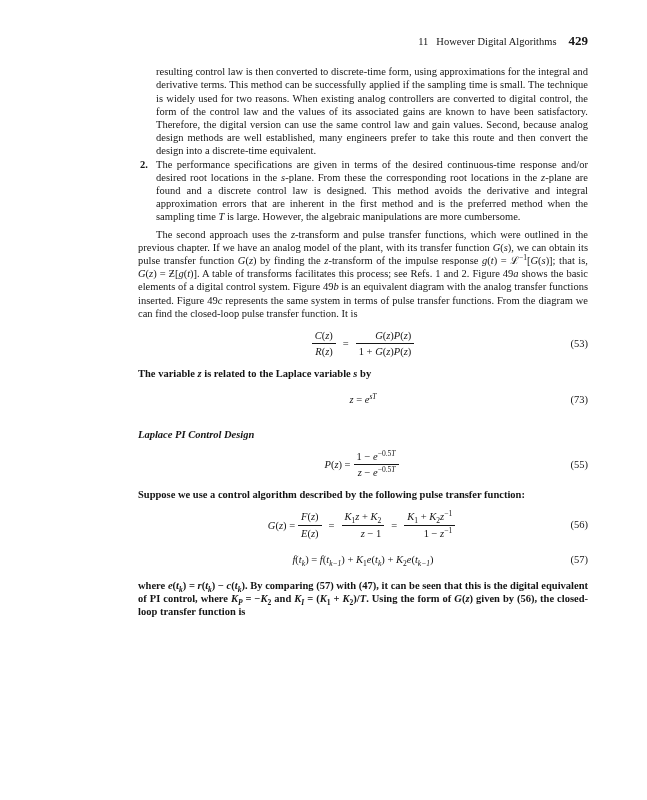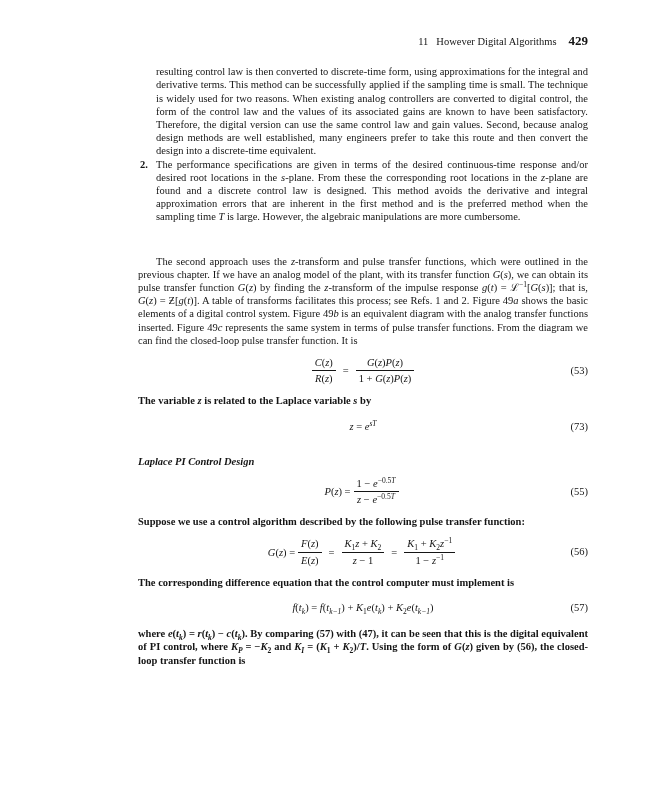--- a/index.html
+++ b/index.html
@@ -16,29 +16,29 @@
     display:flex;justify-content:flex-end;align-items:baseline;
     margin-bottom:17px;text-align:right;
   }
   .header .sec-num{margin-right:8px;}
   .header .pagenum{font-weight:bold;font-size:13px;margin-left:12px;}
   p{margin:0;}
   .indent-block{padding-left:18px;}
   .list-item{display:flex;}
   .list-item .marker{flex:0 0 16px;margin-left:2px;font-weight:bold;text-align:left;}
   .list-item .item-body{flex:1;}
-  .para{margin-top:31px;}
+  .para{margin-top:4px;}
   .para-first-indent{text-indent:18px;}
   .flush{margin-top:0;font-weight:bold;}
   .eq{
     position:relative;margin:8px 0;display:flex;align-items:center;
     justify-content:center;min-height:22px;text-align:center;
   }
   .eq .eqnum{position:absolute;right:0;top:50%;transform:translateY(-50%);}
-  .frac{display:inline-block;text-align:center;vertical-align:middle;margin:0 3px;}
+  .frac{display:inline-block;text-align:right;vertical-align:middle;margin:0 3px;}
   .frac>span{display:block;padding:1px 3px;}
   .frac .den{border-top:1px solid #151515;}
   .eqsign{margin:0 4px;}
   sup,sub{font-size:0.72em;line-height:0;}
   .section-heading{
     font-weight:bold;font-style:italic;margin-top:17px;margin-bottom:0;
     text-align:left;
   }
 </style>
 </head>
@@ -109,21 +109,20 @@
         <span class="den"><span style="font-style: italic;">z</span><span> − 1</span></span>
       </span>
       <span class="eqsign">=</span>
       <span class="frac">
         <span class="num"><span style="font-style: italic;">K</span><sub>1</sub><span> + </span><span style="font-style: italic;">K</span><sub>2</sub><span style="font-style: italic;">z</span><sup>−1</sup></span>
         <span class="den"><span>1 − </span><span style="font-style: italic;">z</span><sup>−1</sup></span>
       </span>
       <span class="eqnum">(56)</span>
     </div>
 
-    <p class="flush">The corresponding difference equation that the control computer must implement is</p>
 
     <div class="eq">
       <span><span style="font-style: italic;">f</span><span>(</span><span style="font-style: italic;">t</span><sub style="font-style: italic;">k</sub><span>) = </span><span style="font-style: italic;">f</span><span>(</span><span style="font-style: italic;">t</span><sub style="font-style: italic;">k−1</sub><span>) + </span><span style="font-style: italic;">K</span><sub>1</sub><span style="font-style: italic;">e</span><span>(</span><span style="font-style: italic;">t</span><sub style="font-style: italic;">k</sub><span>) + </span><span style="font-style: italic;">K</span><sub>2</sub><span style="font-style: italic;">e</span><span>(</span><span style="font-style: italic;">t</span><sub style="font-style: italic;">k−1</sub><span>)</span></span>
       <span class="eqnum">(57)</span>
     </div>
 
     <p class="flush"><span>where </span><span style="font-style: italic;">e</span><span>(</span><span style="font-style: italic;">t</span><sub style="font-style: italic;">k</sub><span>) = </span><span style="font-style: italic;">r</span><span>(</span><span style="font-style: italic;">t</span><sub style="font-style: italic;">k</sub><span>) − </span><span style="font-style: italic;">c</span><span>(</span><span style="font-style: italic;">t</span><sub style="font-style: italic;">k</sub><span>). By comparing (57) with (47), it can be seen that this is the digital equivalent of PI control, where </span><span style="font-style: italic;">K</span><sub style="font-style: italic;">P</sub><span> = −</span><span style="font-style: italic;">K</span><sub>2</sub><span> and </span><span style="font-style: italic;">K</span><sub style="font-style: italic;">I</sub><span> = (</span><span style="font-style: italic;">K</span><sub>1</sub><span> + </span><span style="font-style: italic;">K</span><sub>2</sub><span>)/</span><span style="font-style: italic;">T</span><span>. Using the form of </span><span style="font-style: italic;">G</span><span>(</span><span style="font-style: italic;">z</span><span>) given by (56), the closed-loop transfer function is</span></p>
 
   </div>
 </div>

